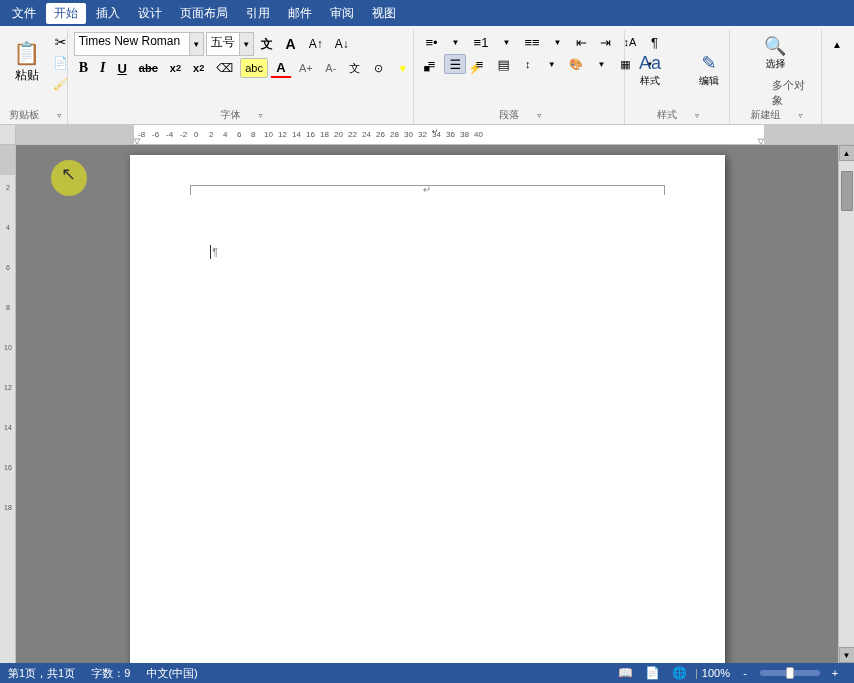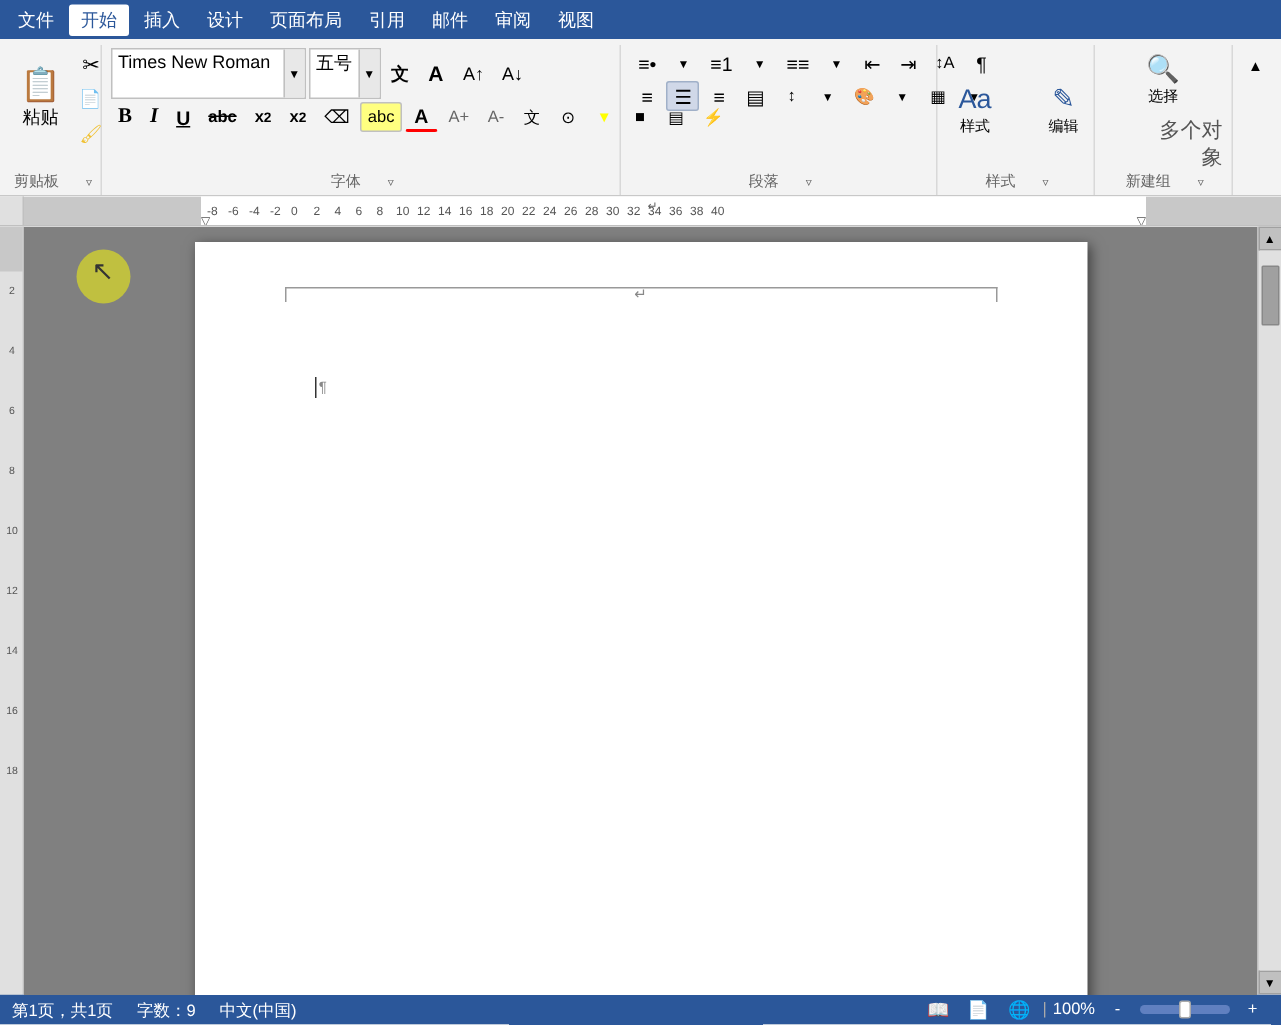--- a/index.html
+++ b/index.html
@@ -105,21 +105,21 @@
       font-size: 11px;
       min-width: 22px;
       height: 20px;
     }
     .rb-row { display: flex; align-items: center; gap: 2px; }
     .selector-with-arrow {
       display: flex;
       align-items: stretch;
       border: 1px solid #c0c0c0;
       background: white;
-      height: 34px;
+      height: 24px;
     }
     .selector-text {
       padding: 1px 4px;
       font-size: 12px;
       flex: 1;
     }
     .selector-arrow {
       width: 14px;
       background: #e8e8e8;
       display: flex;
@@ -403,21 +403,21 @@
           <span class="expand-icon">▿</span>
         </div>
       </div>
 
       <div class="ribbon-group" style="min-width:90px;">
         <div class="ribbon-group-content" style="padding-bottom:14px; gap:4px; align-items:center; flex-direction:column; justify-content:center;">
           <div class="rb-btn" style="min-width:60px; min-height:40px; flex-direction:column;">
             <div style="font-size:18px; color:#2b579a;">🔍</div>
             <div style="font-size:10px; text-align:center; white-space:nowrap;">选择</div>
           </div>
-          <div style="font-size:14px; color:#555; text-align:right;margin-left:36px;">多个对象</div>
+          <div style="font-size:11px; color:#555; text-align:left;margin-left:36px;">多个对象</div>
         </div>
         <div class="ribbon-group-label">
           <span>新建组</span>
           <span class="expand-icon">▿</span>
         </div>
       </div>
 
       <div style="display:flex; flex-direction:column; justify-content:flex-start; padding: 4px 2px;">
         <div class="rb-btn-sm" style="font-size:10px;">▲</div>
       </div>

